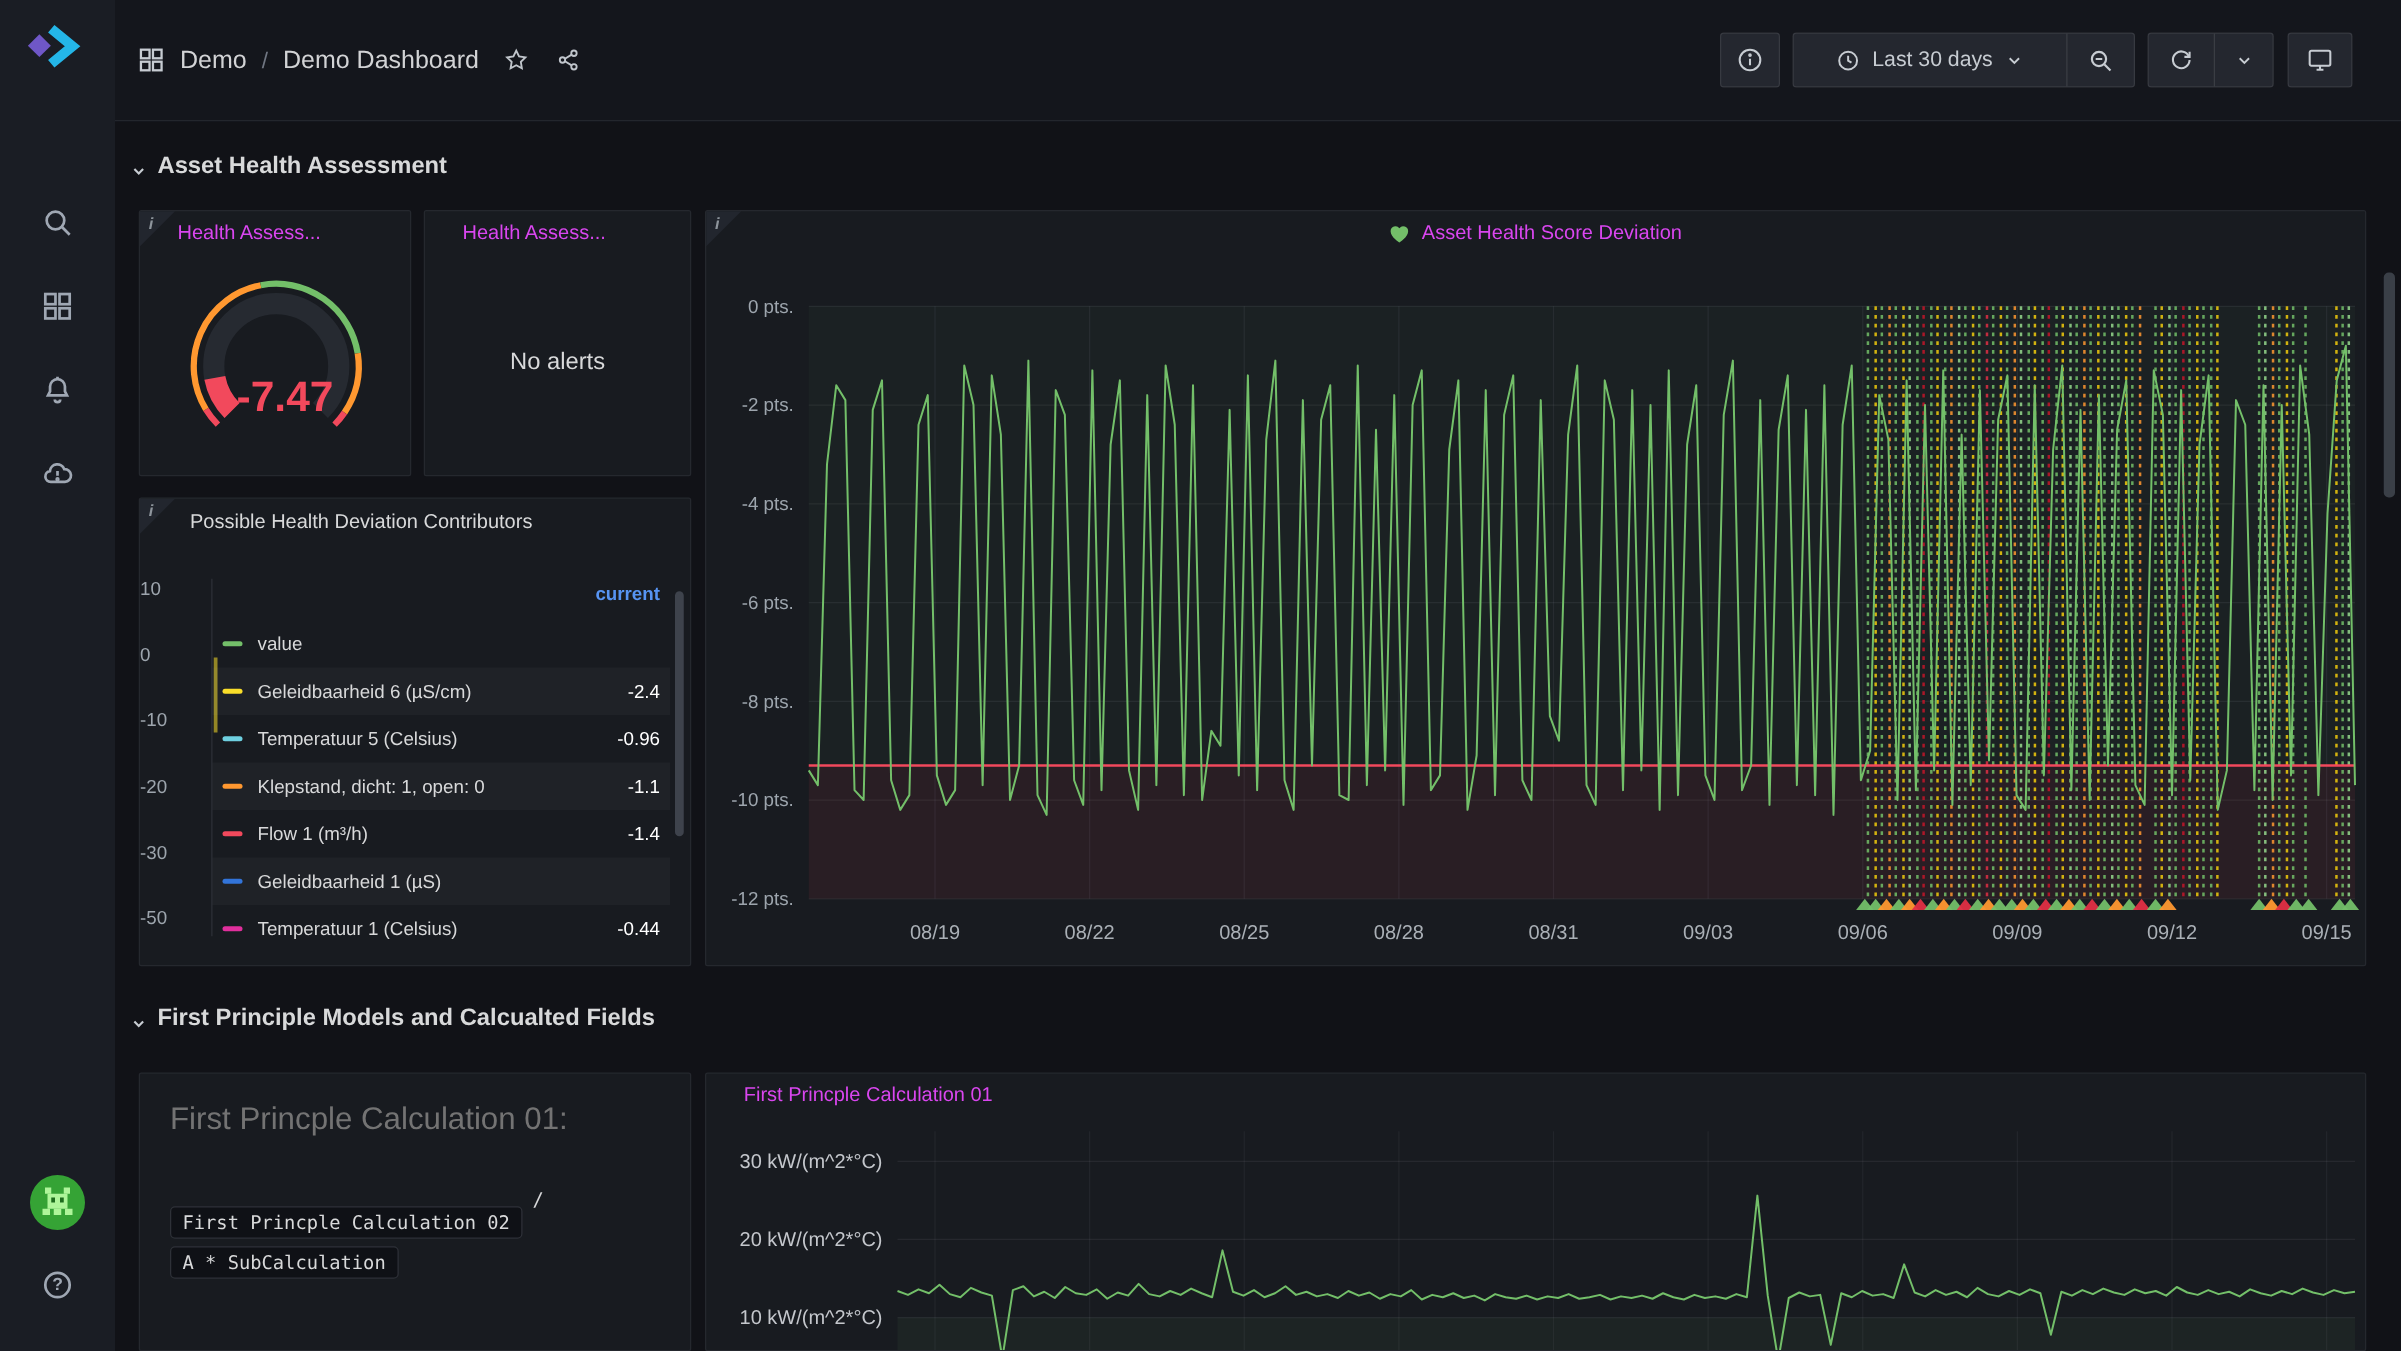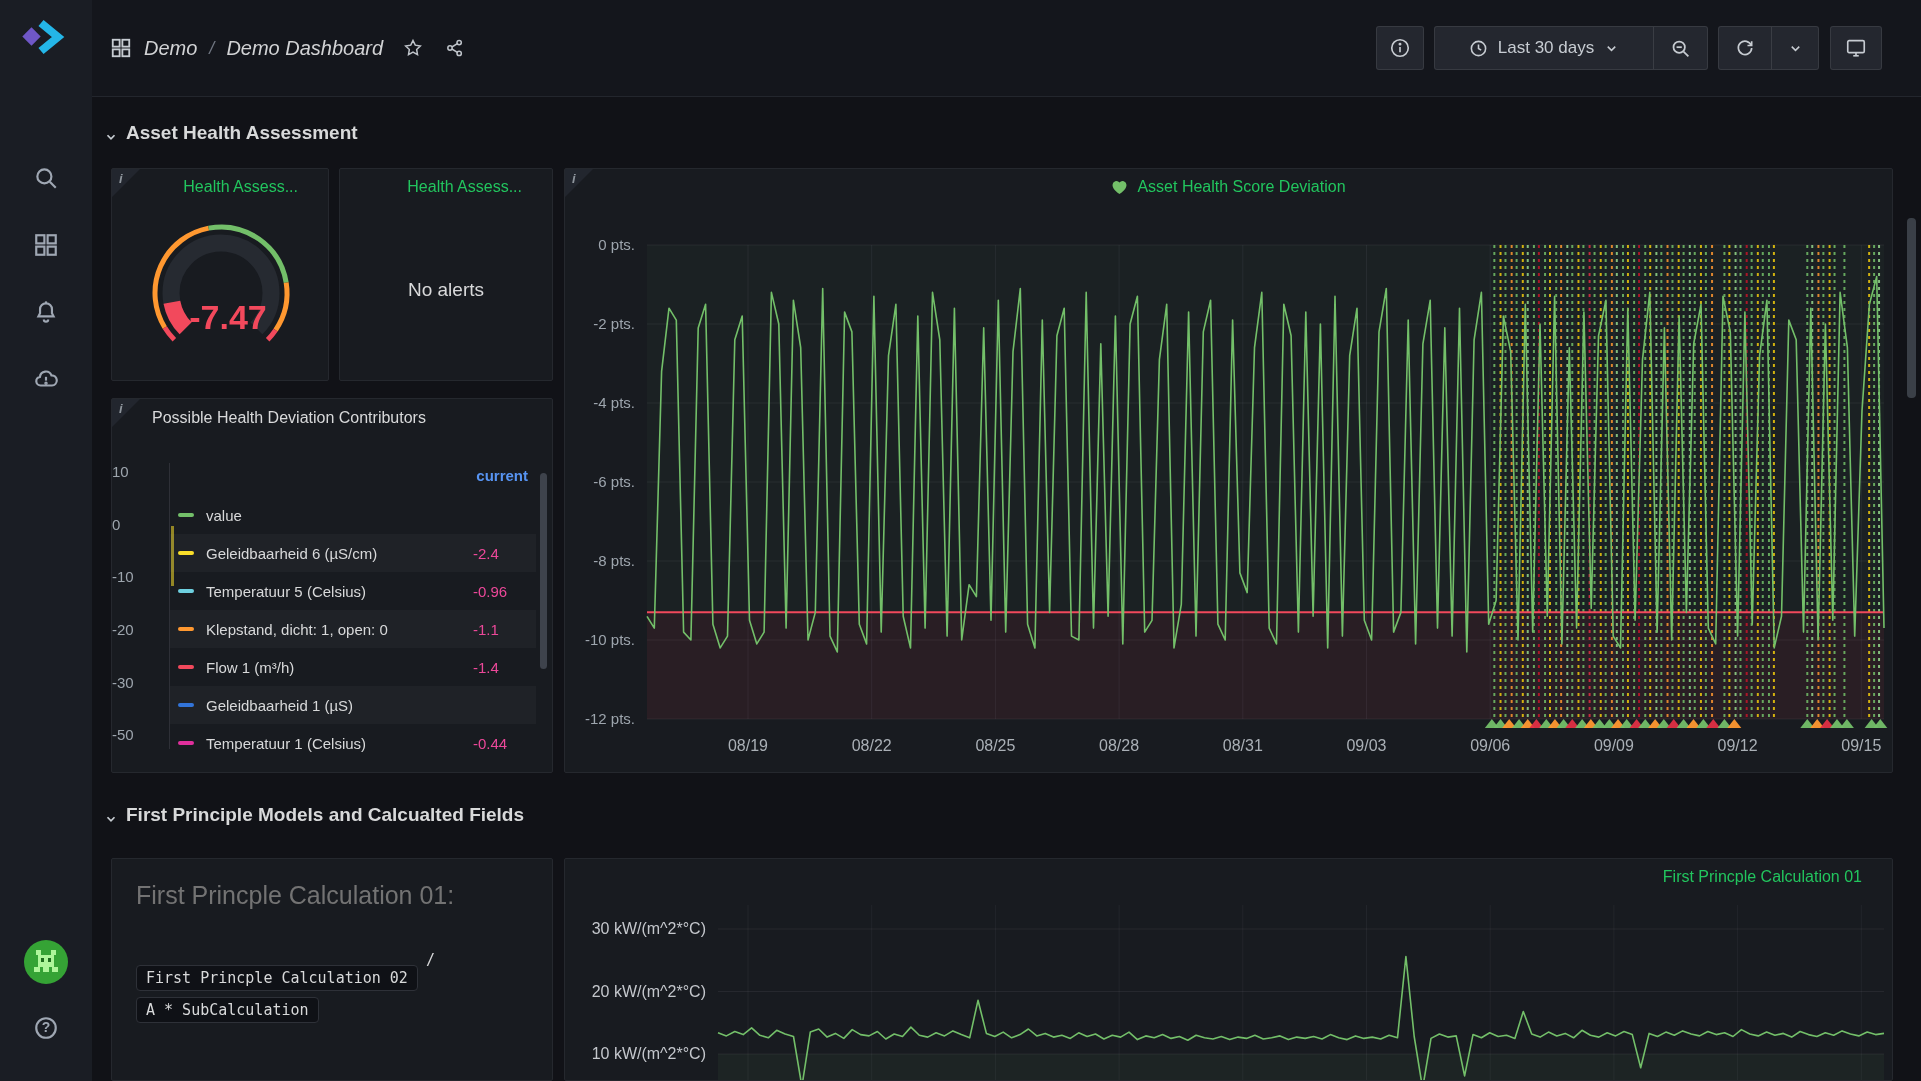--- a/index.html
+++ b/index.html
@@ -4,44 +4,44 @@
 <style>
   html,body{margin:0;padding:0;width:1921px;height:1081px;overflow:hidden;
     background:#111217;font-family:"Liberation Sans",sans-serif;color:#d8d9da;}
   .abs{position:absolute;}
   #root{position:relative;width:1921px;height:1081px;}
   
   #sidebar{left:0;top:0;width:92px;height:1081px;background:#1a1d24;}
   .side-ic{position:absolute;left:33px;width:26px;height:26px;color:#9fa7b3;cursor:pointer;}
   
   #header{left:92px;top:0;width:1829px;height:96px;background:#14161c;border-bottom:1px solid #23262d;}
-  #crumbs{position:absolute;left:18px;top:0;height:96px;display:flex;align-items:center;gap:12px;font-style:italic;}
+  #crumbs{position:absolute;left:18px;top:0;height:96px;display:flex;align-items:center;gap:12px;}
   .crumb{font-size:20px;font-weight:500;color:#d2d3d5;cursor:pointer;}
   .crumb-sep{font-size:18px;color:#70768        2;color:#707682;}
   .hbtn{position:absolute;top:26px;height:44px;background:#24272f;border:1px solid rgba(255,255,255,0.09);
     border-radius:3px;display:flex;align-items:center;justify-content:center;color:#c7ccd2;cursor:pointer;box-sizing:border-box;}
   .hdivider{width:1px;align-self:stretch;background:rgba(255,255,255,0.1);}
   
   .section-head{position:absolute;display:flex;align-items:flex-end;gap:8px;color:#d8d9da;
     font-size:19px;font-weight:700;cursor:pointer;}
   
   .panel{position:absolute;background:#181b20;border:1px solid #25282e;border-radius:2px;box-sizing:border-box;}
-  .ptitle{position:absolute;top:9px;left:30px;right:30px;text-align:right;font-size:16px;font-weight:500;
-    color:#22c55e;white-space:nowrap;overflow:hidden;cursor:pointer;}
+  .ptitle{position:absolute;top:9px;left:30px;right:30px;text-align:left;font-size:16px;font-weight:500;
+    color:#d946ef;white-space:nowrap;overflow:hidden;cursor:pointer;}
   .info-corner{position:absolute;top:0;left:0;width:0;height:0;
     border-top:28px solid #22262e;border-right:28px solid transparent;}
   .info-i{position:absolute;top:2px;left:7px;font-size:13px;font-weight:700;font-style:italic;color:#8e959c;}
   
   .ytick{position:absolute;left:0;width:50px;text-align:left;font-size:15px;color:#9da5ad;}
   .leg-row{position:absolute;left:58px;width:366px;height:38px;display:flex;align-items:center;
     padding:0 8px;box-sizing:border-box;cursor:pointer;}
   .leg-row.striped{background:rgba(204,204,220,0.045);}
   .swatch{width:16px;height:4px;border-radius:2px;margin-right:12px;flex:0 0 auto;}
   .leg-label{flex:1;font-size:15px;color:#d8d9da;white-space:nowrap;overflow:hidden;}
-  .leg-val{width:55px;text-align:left;font-size:15px;color:#ec4899;}
+  .leg-val{width:55px;text-align:right;font-size:15px;color:#ffffff;}
   .scroll-thumb{position:absolute;background:#3e434c;border-radius:4px;cursor:pointer;}
   svg text{font-family:"Liberation Sans",sans-serif;}
   .codechip{display:inline-block;background:#0f1116;border:1px solid #2e3138;border-radius:4px;
     padding:3px 9px;font-family:"DejaVu Sans Mono",monospace;font-size:15px;color:#d8d9da;margin-top:36px;}
   .mono-sep{font-family:"DejaVu Sans Mono",monospace;font-size:15px;color:#d8d9da;}
 </style>
 </head>
 <body>
 
 <div id="root">

